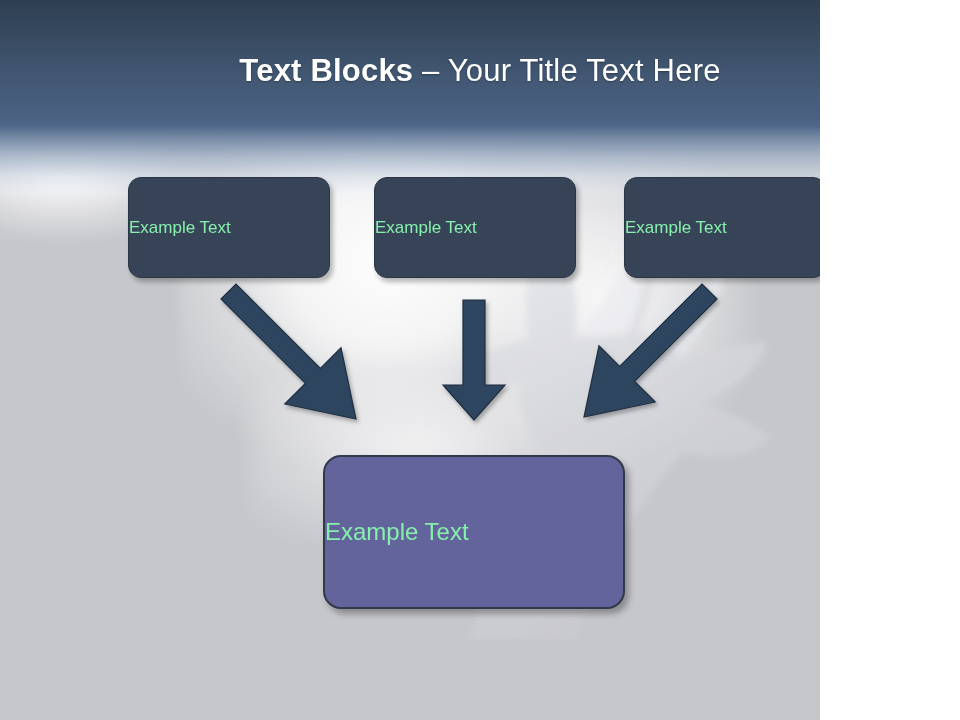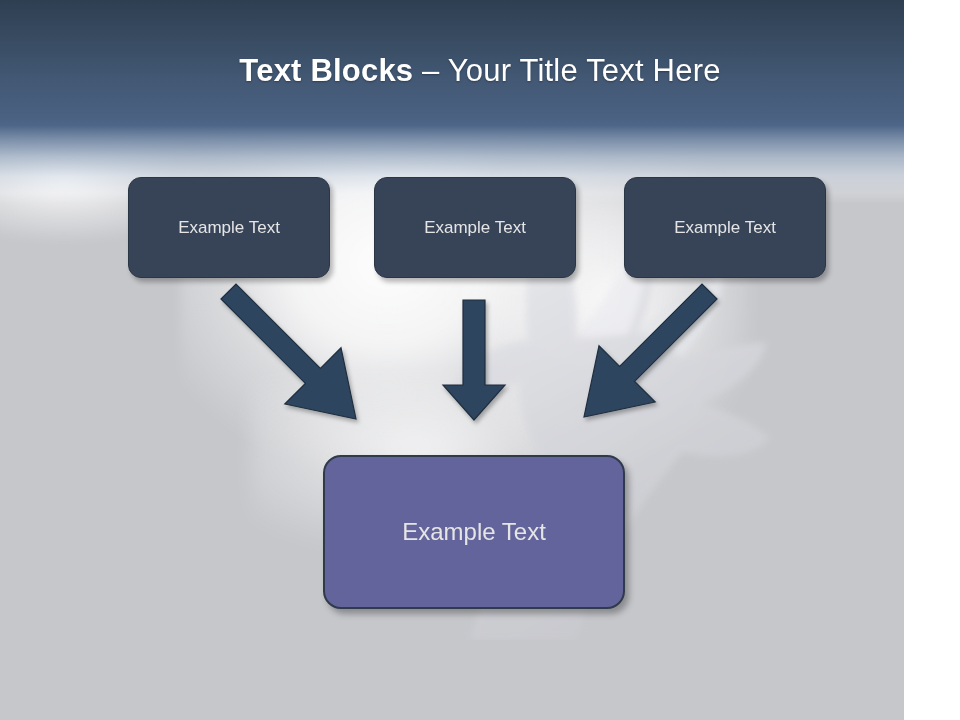--- a/index.html
+++ b/index.html
@@ -6,21 +6,21 @@
     margin: 0;
     padding: 0;
     background: #ffffff;
   }
   body {
     font-family: "Liberation Sans", sans-serif;
   }
 
   #slide {
     position: relative;
-    width: 904px;
+    width: 820px;
     height: 720px;
     overflow: hidden;
     background: #c6c7cb;
   }
 
   
   .bg-base {
     position: absolute;
     inset: 0;
     background: #c6c7cb;
@@ -133,22 +133,22 @@
   }
   .slide-title .t-strong { font-weight: 700; }
   .slide-title .t-light  { font-weight: 400; }
 
   
   .node {
     position: absolute;
     box-sizing: border-box;
     display: flex;
     align-items: center;
-    justify-content: center;
-    color: #e5e5e5;
+    justify-content: flex-start;
+    color: #86efac;
     border-radius: 13px;
     box-shadow: 3px 4px 5px rgba(0,0,0,0.28);
   }
   .node-top {
     width: 202px;
     height: 101px;
     top: 177px;
     background: #374458;
     border: 1px solid #2b3645;
     font-size: 17px;

